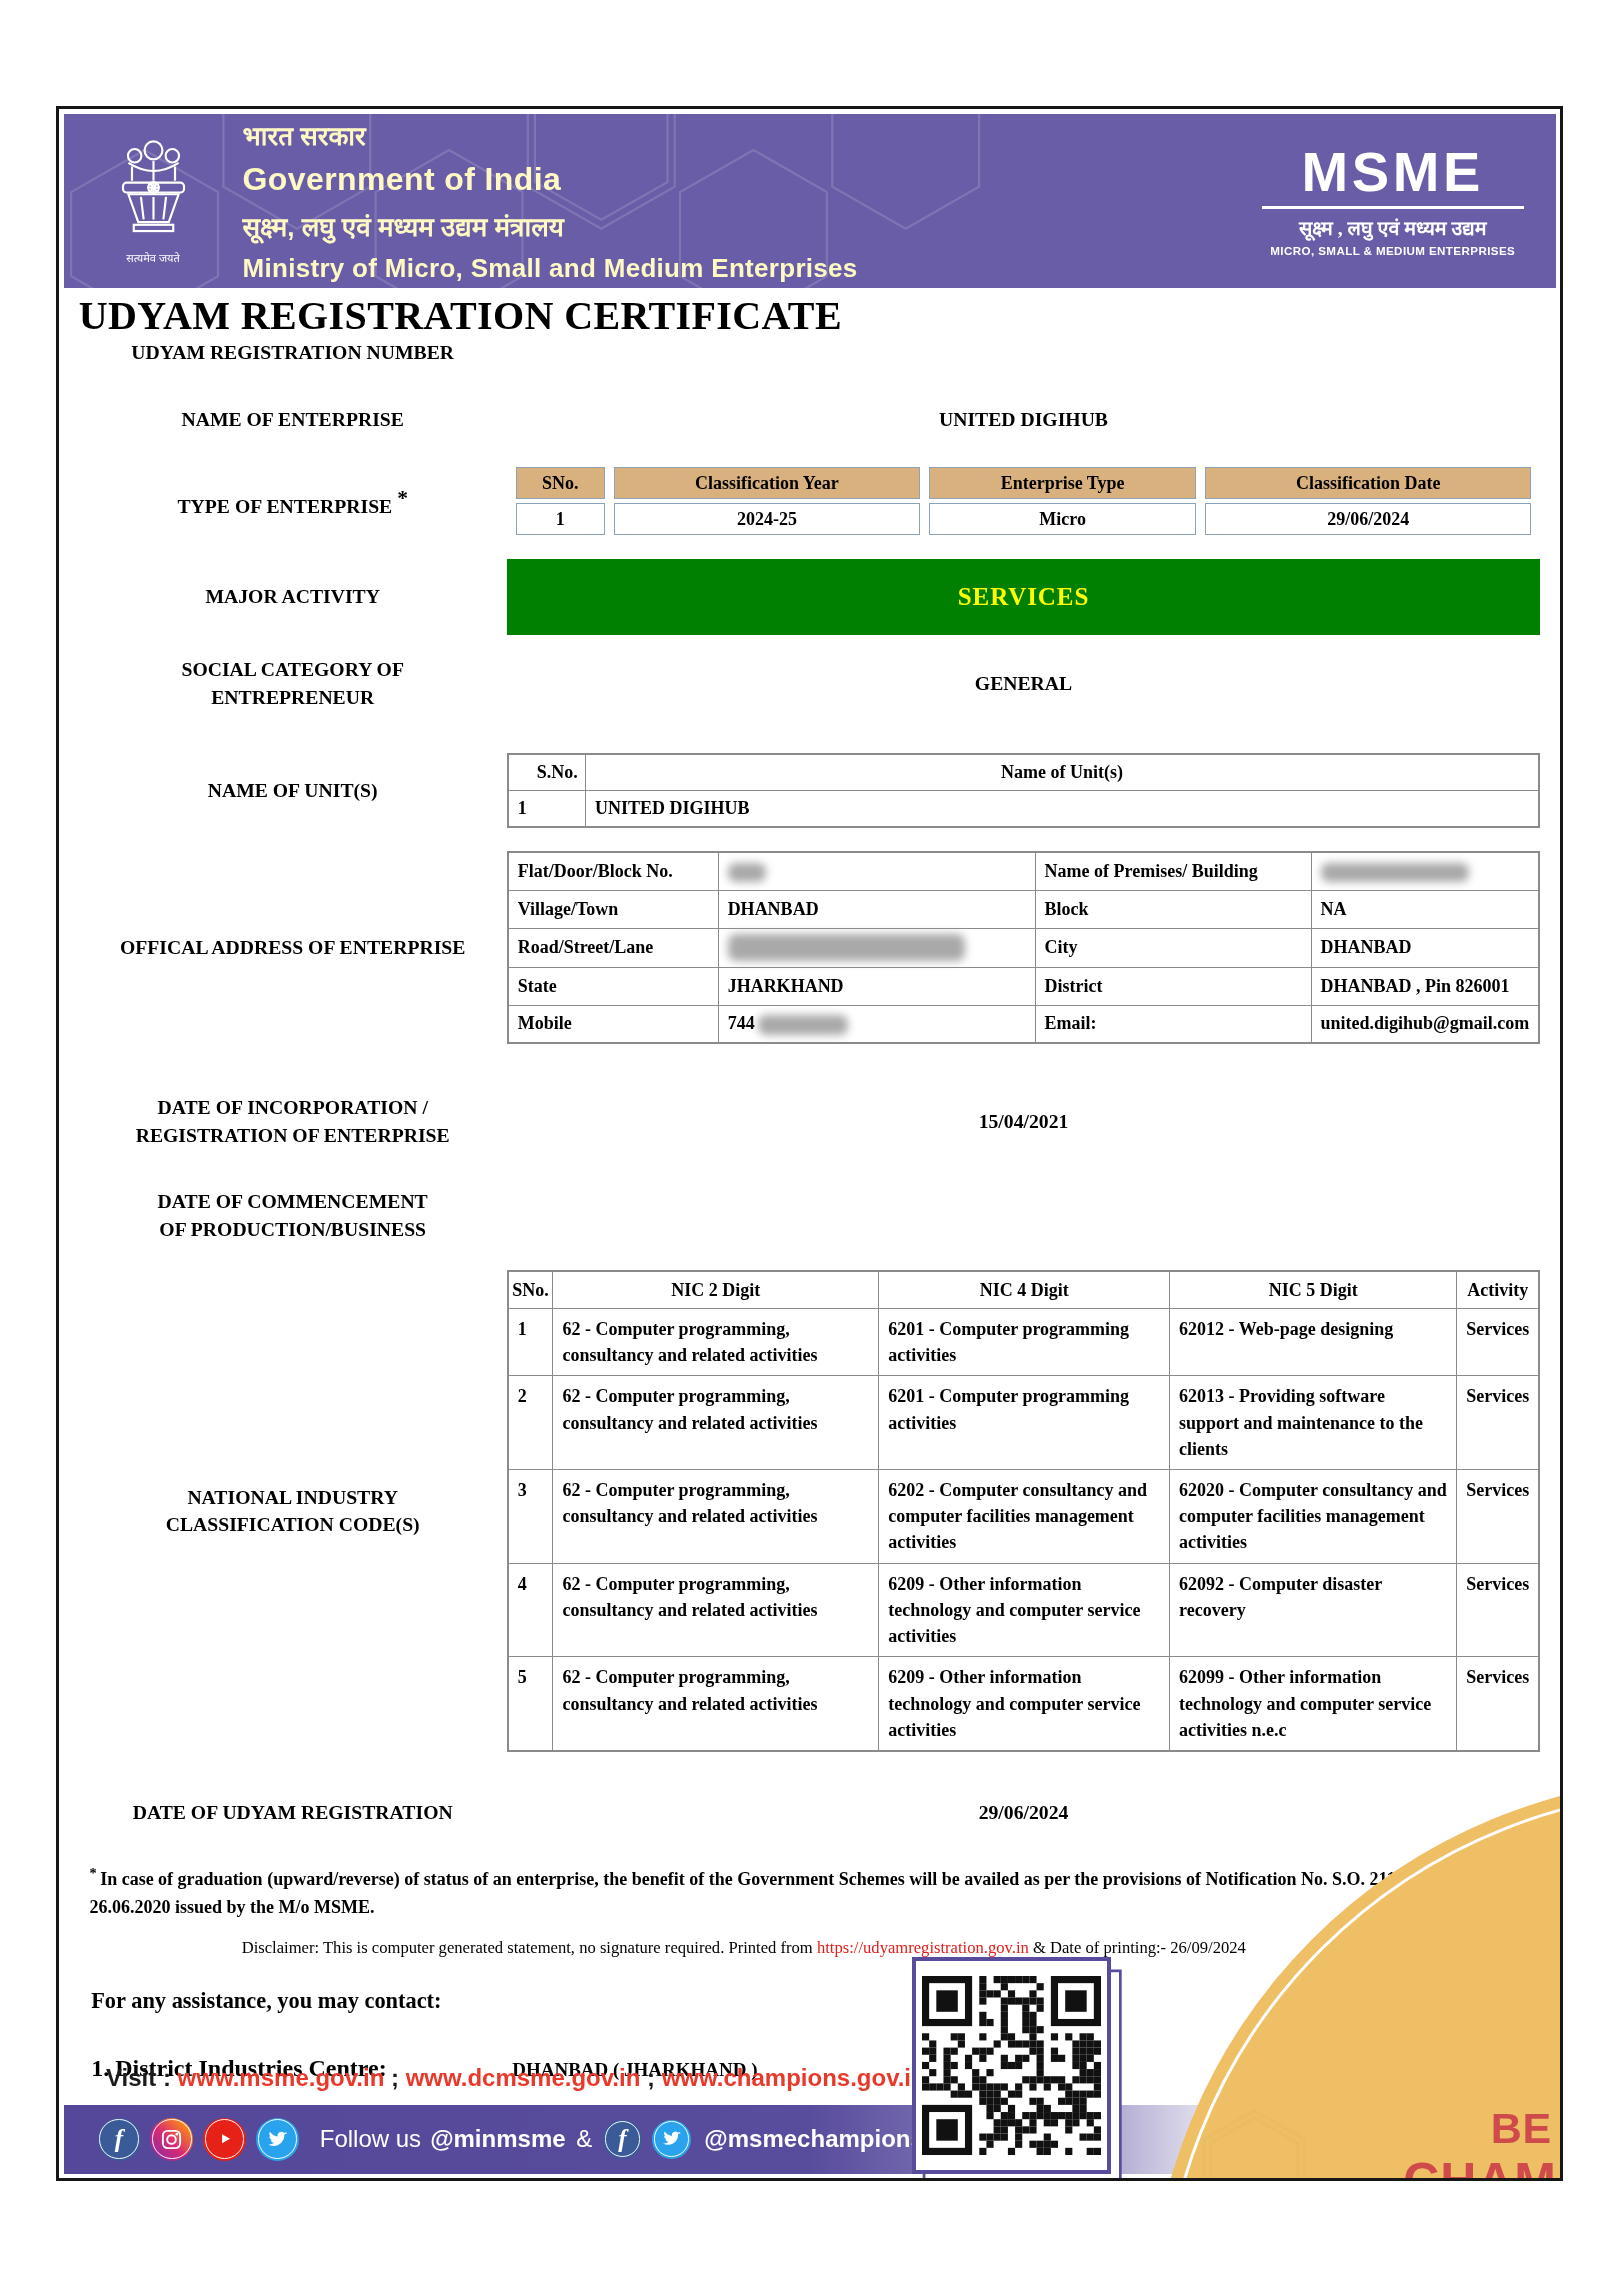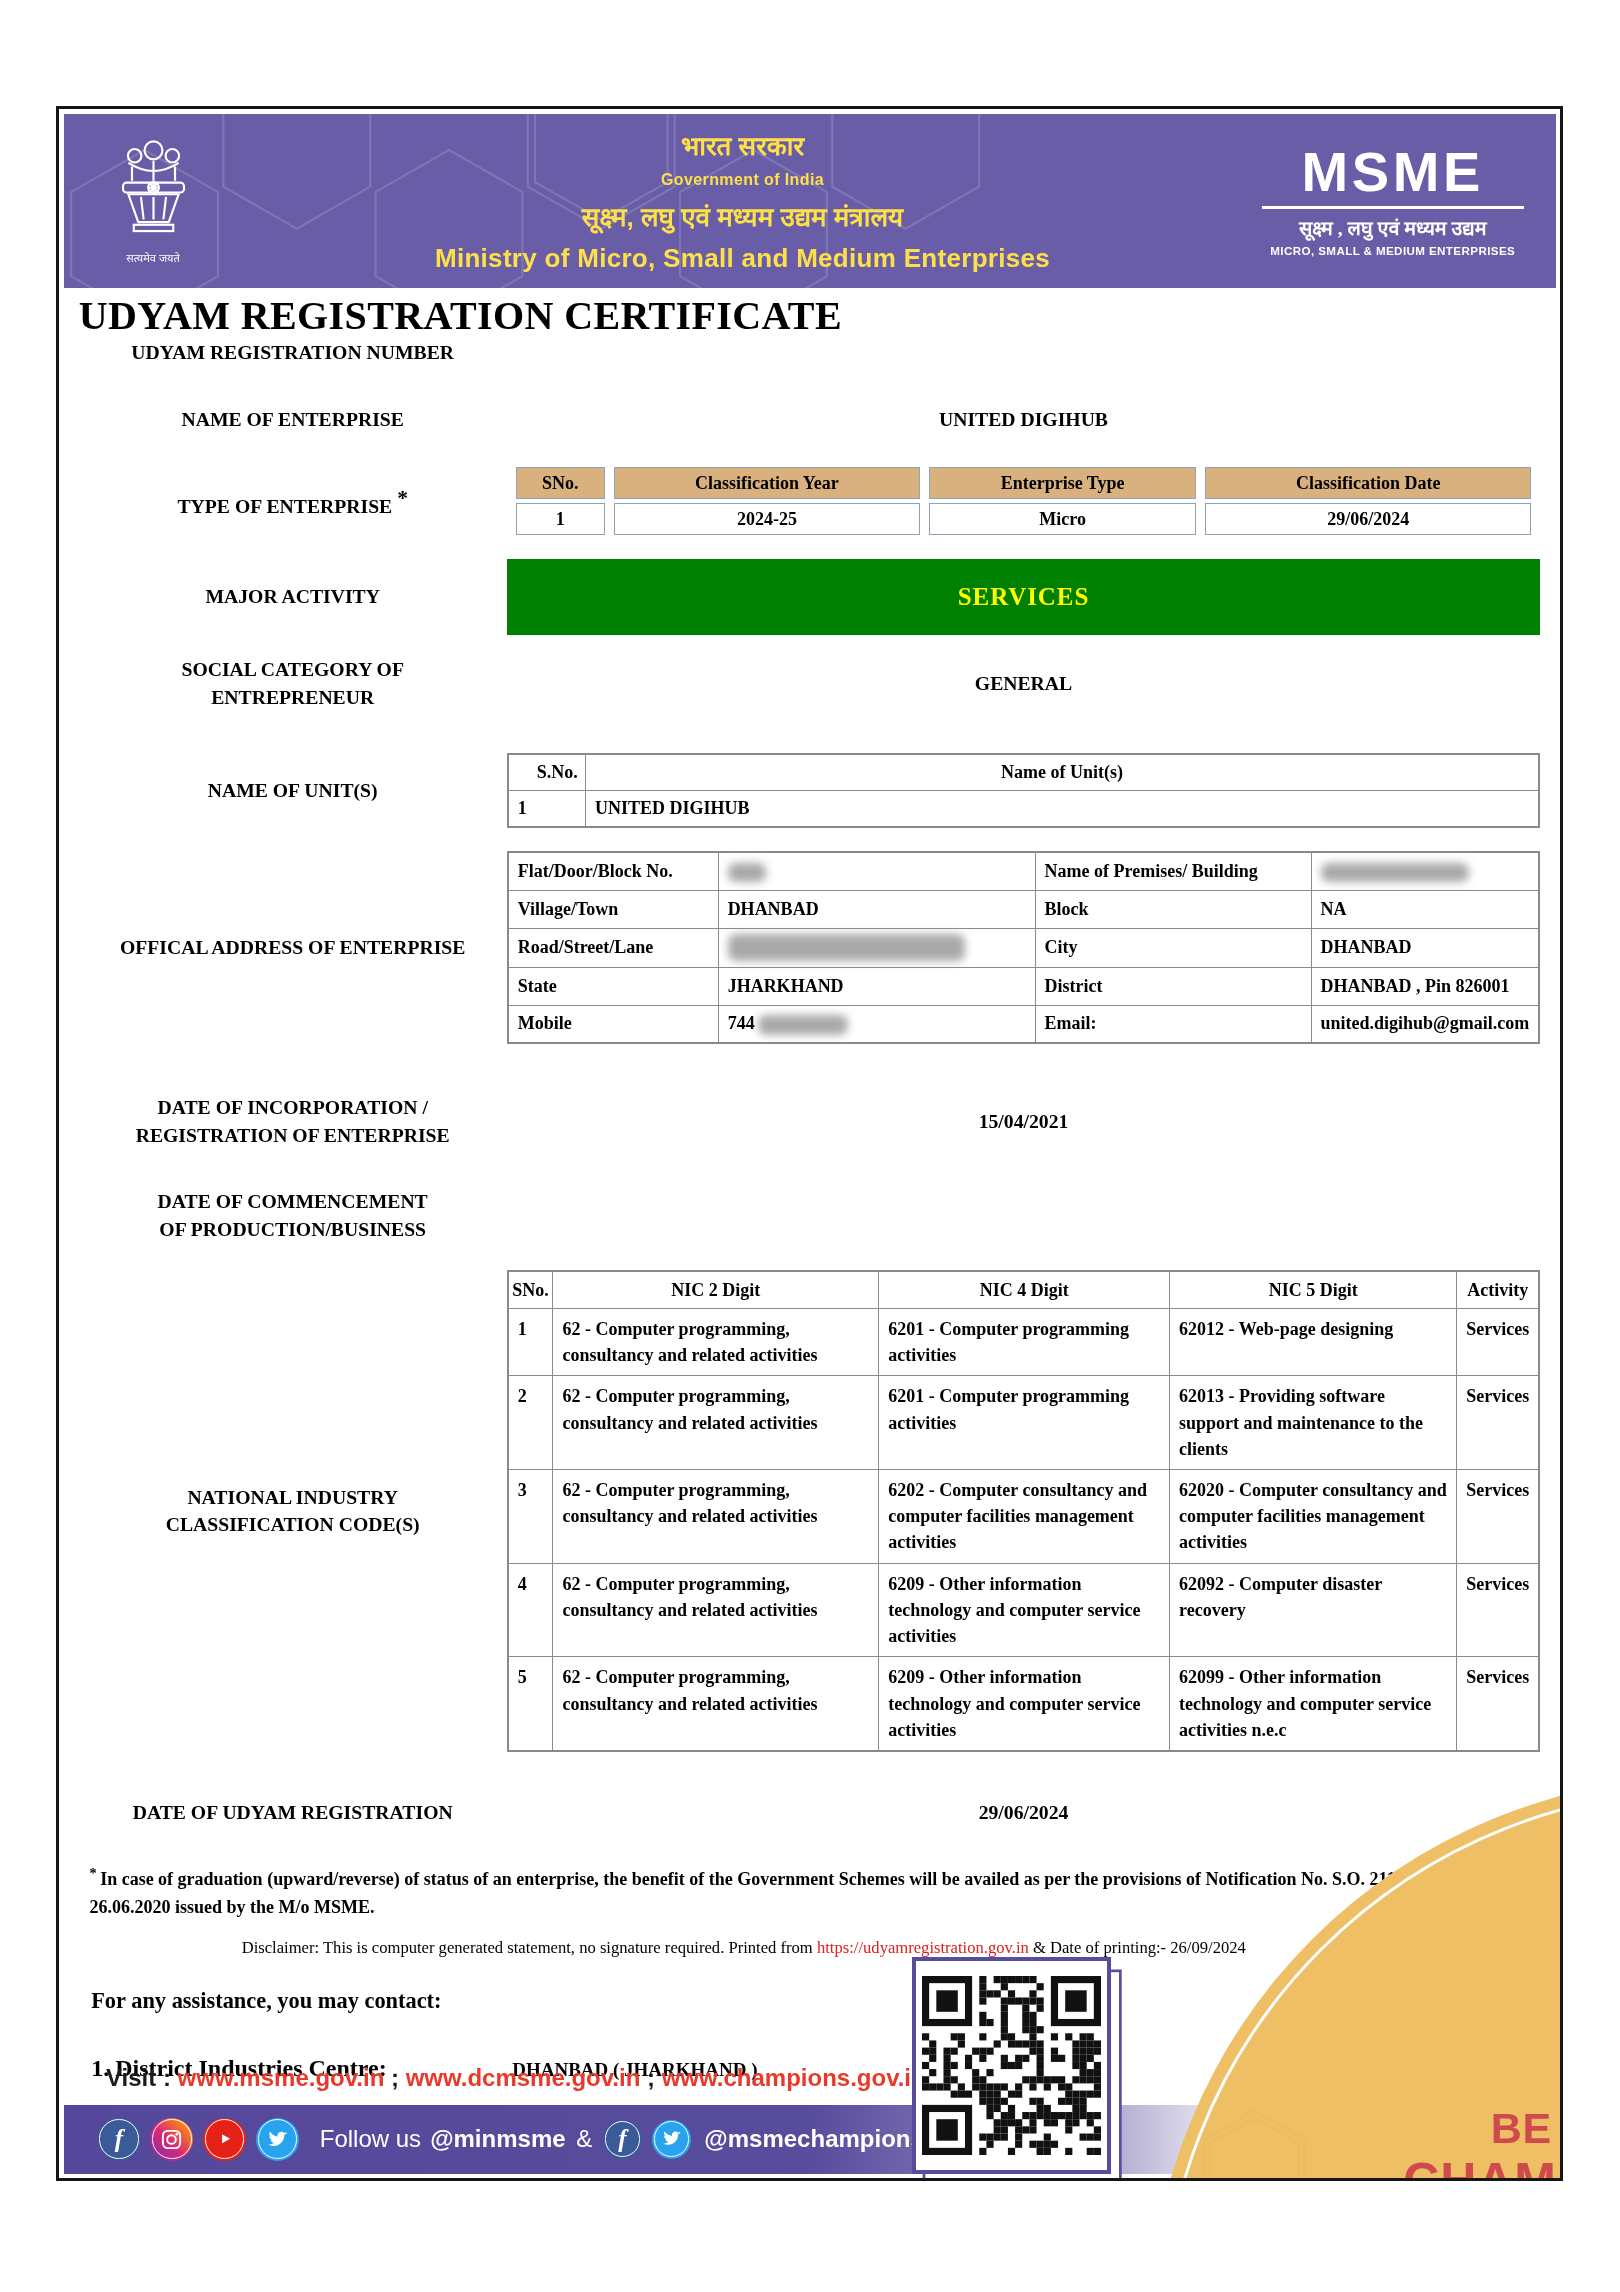--- a/index.html
+++ b/index.html
@@ -7,23 +7,23 @@
   #canvas { position:relative; width:1620px; height:2293px; background:#fff; overflow:hidden; }
 
   .page { position:absolute; left:56px; top:106px; width:1507px; height:2075px;
           border:3.6px solid #161616; background:#fff; overflow:hidden; }
 
   
   .header { position:relative; margin:4.5px; height:174px; background:#695da7; display:flex; align-items:center; overflow:hidden; }
   .hexpattern { position:absolute; inset:0; }
   .emblem-wrap { width:179px; display:flex; flex-direction:column; align-items:center; color:#fff; z-index:1; }
   .emblem-motto { font-family:"Liberation Sans",sans-serif; font-size:11px; margin-top:1.8px; }
-  .head-center { flex:1; text-align:center; color:#fde047; font-family:"Liberation Sans",sans-serif; z-index:1; }
+  .head-center { flex:1; color:#fef9c3; font-family:"Liberation Sans",sans-serif; z-index:1; }
   .head-center .hi1 { font-size:26px; font-weight:bold; }
-  .head-center .en1 { font-size:16px; font-weight:bold; margin-top:8px; letter-spacing:0.4px; }
+  .head-center .en1 { font-size:32px; font-weight:bold; margin-top:8px; letter-spacing:0.4px; }
   .head-center .hi2 { font-size:26px; font-weight:bold; margin-top:9.9px; }
   .head-center .en2 { font-size:26px; font-weight:bold; margin-top:9px; letter-spacing:0.3px; }
   .msme-logo { width:313px; text-align:center; color:#fff; z-index:1; padding-right:12.5px; }
   .msme-word { font-family:"Liberation Sans",sans-serif; font-weight:800; font-size:56px; letter-spacing:3.6px; line-height:1; }
   .msme-rule { height:2.7px; background:#fff; width:262px; margin:5.4px auto 5.4px; }
   .msme-hi { font-size:19.7px; font-weight:bold; }
   .msme-en { font-family:"Liberation Sans",sans-serif; font-size:11.6px; font-weight:bold; letter-spacing:0.4px; margin-top:2.7px; }
 
   
   #content { padding:0 19.7px; }

